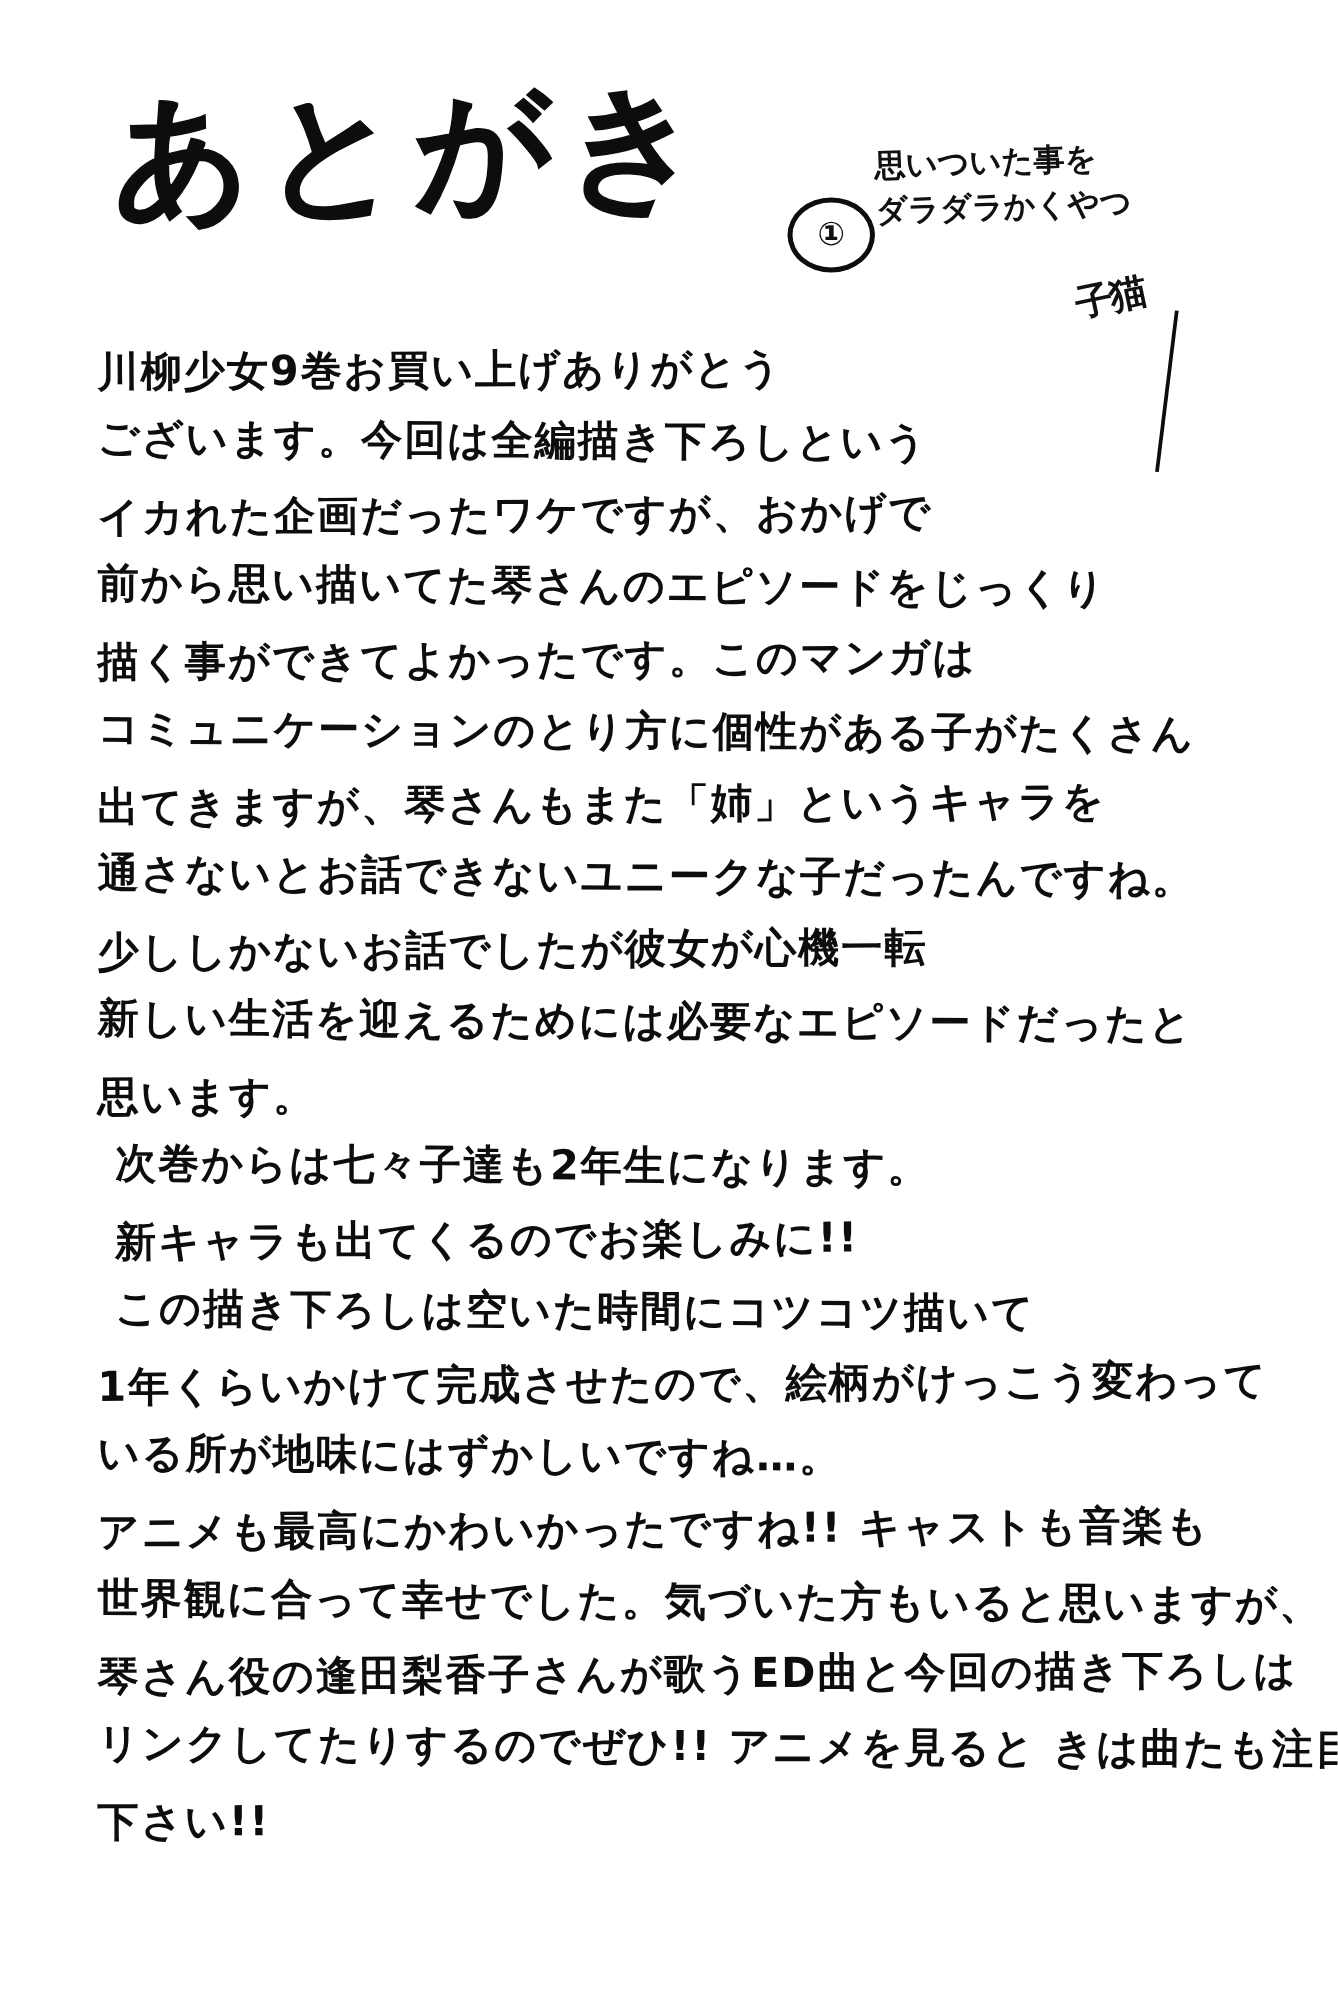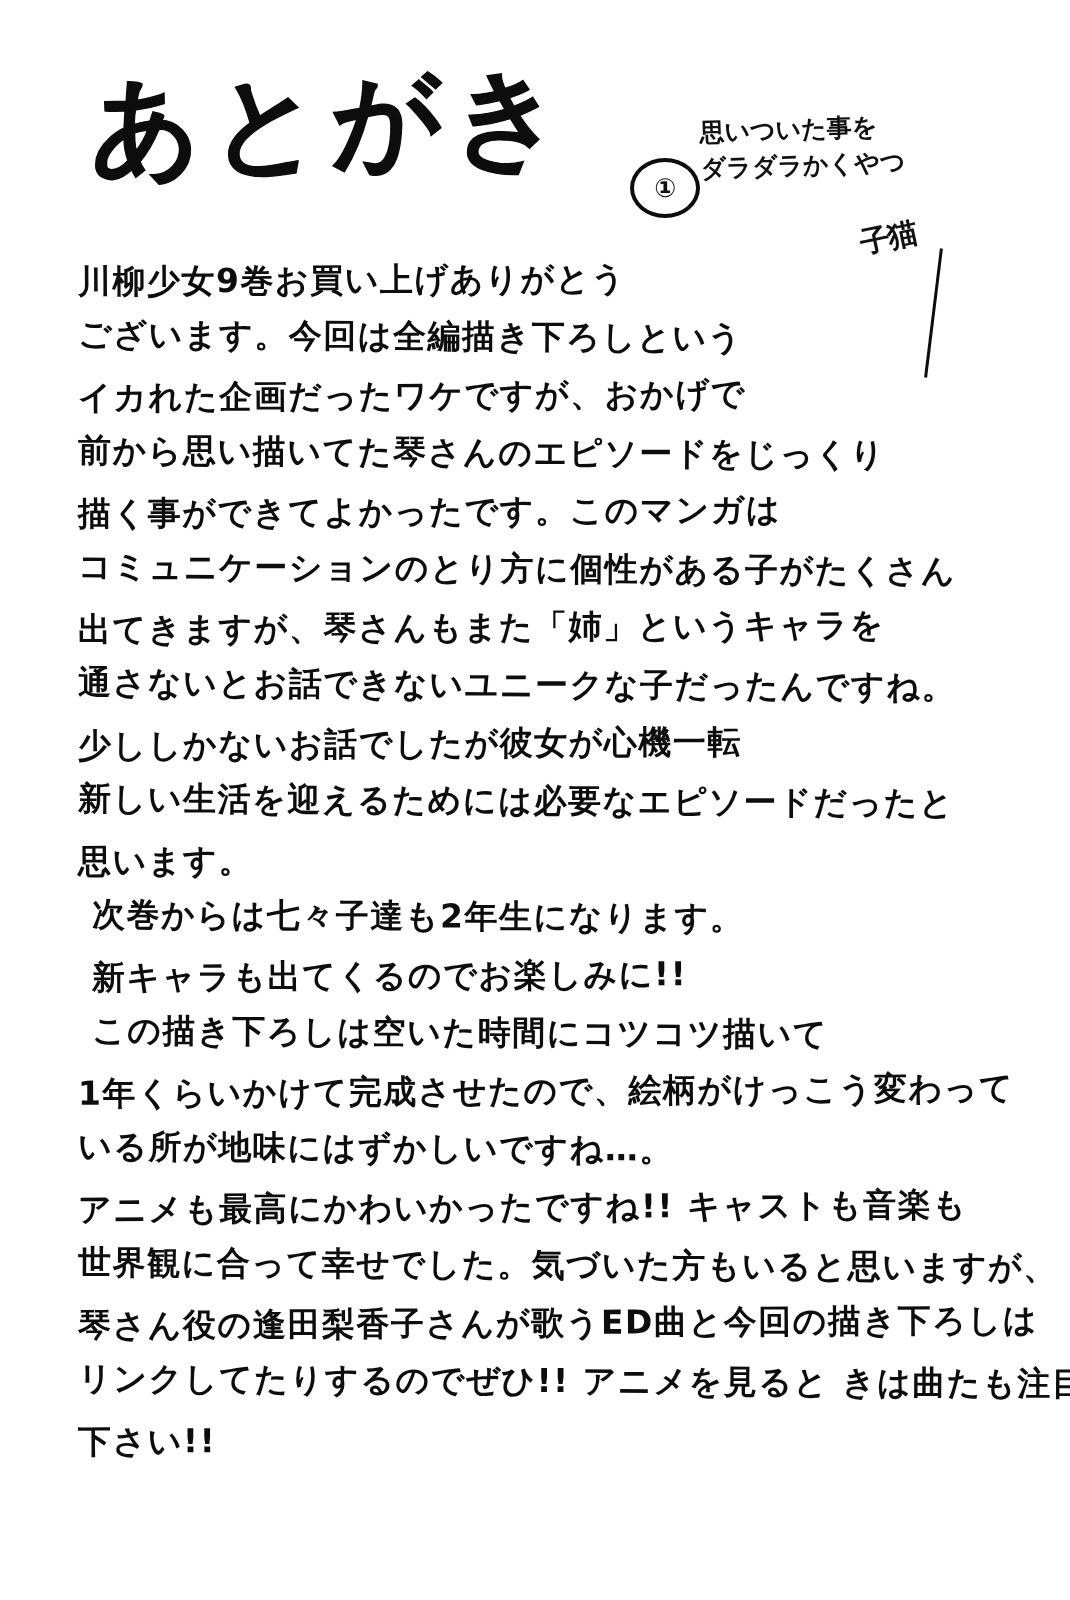--- a/index.html
+++ b/index.html
@@ -90,21 +90,21 @@
     top: 190px;
     width: 3px;
     height: 130px;
     background: #0d0d0d;
     transform: rotate(7deg);
   }
 
   
   .body-text {
     position: absolute;
-    top: 250px;
+    top: 266px;
     left: 78px;
     width: 940px;
   }
 
   .line {
     font-size: 33px;
     line-height: 58px;
     font-weight: 700;
     letter-spacing: 1.5px;
     white-space: nowrap;

